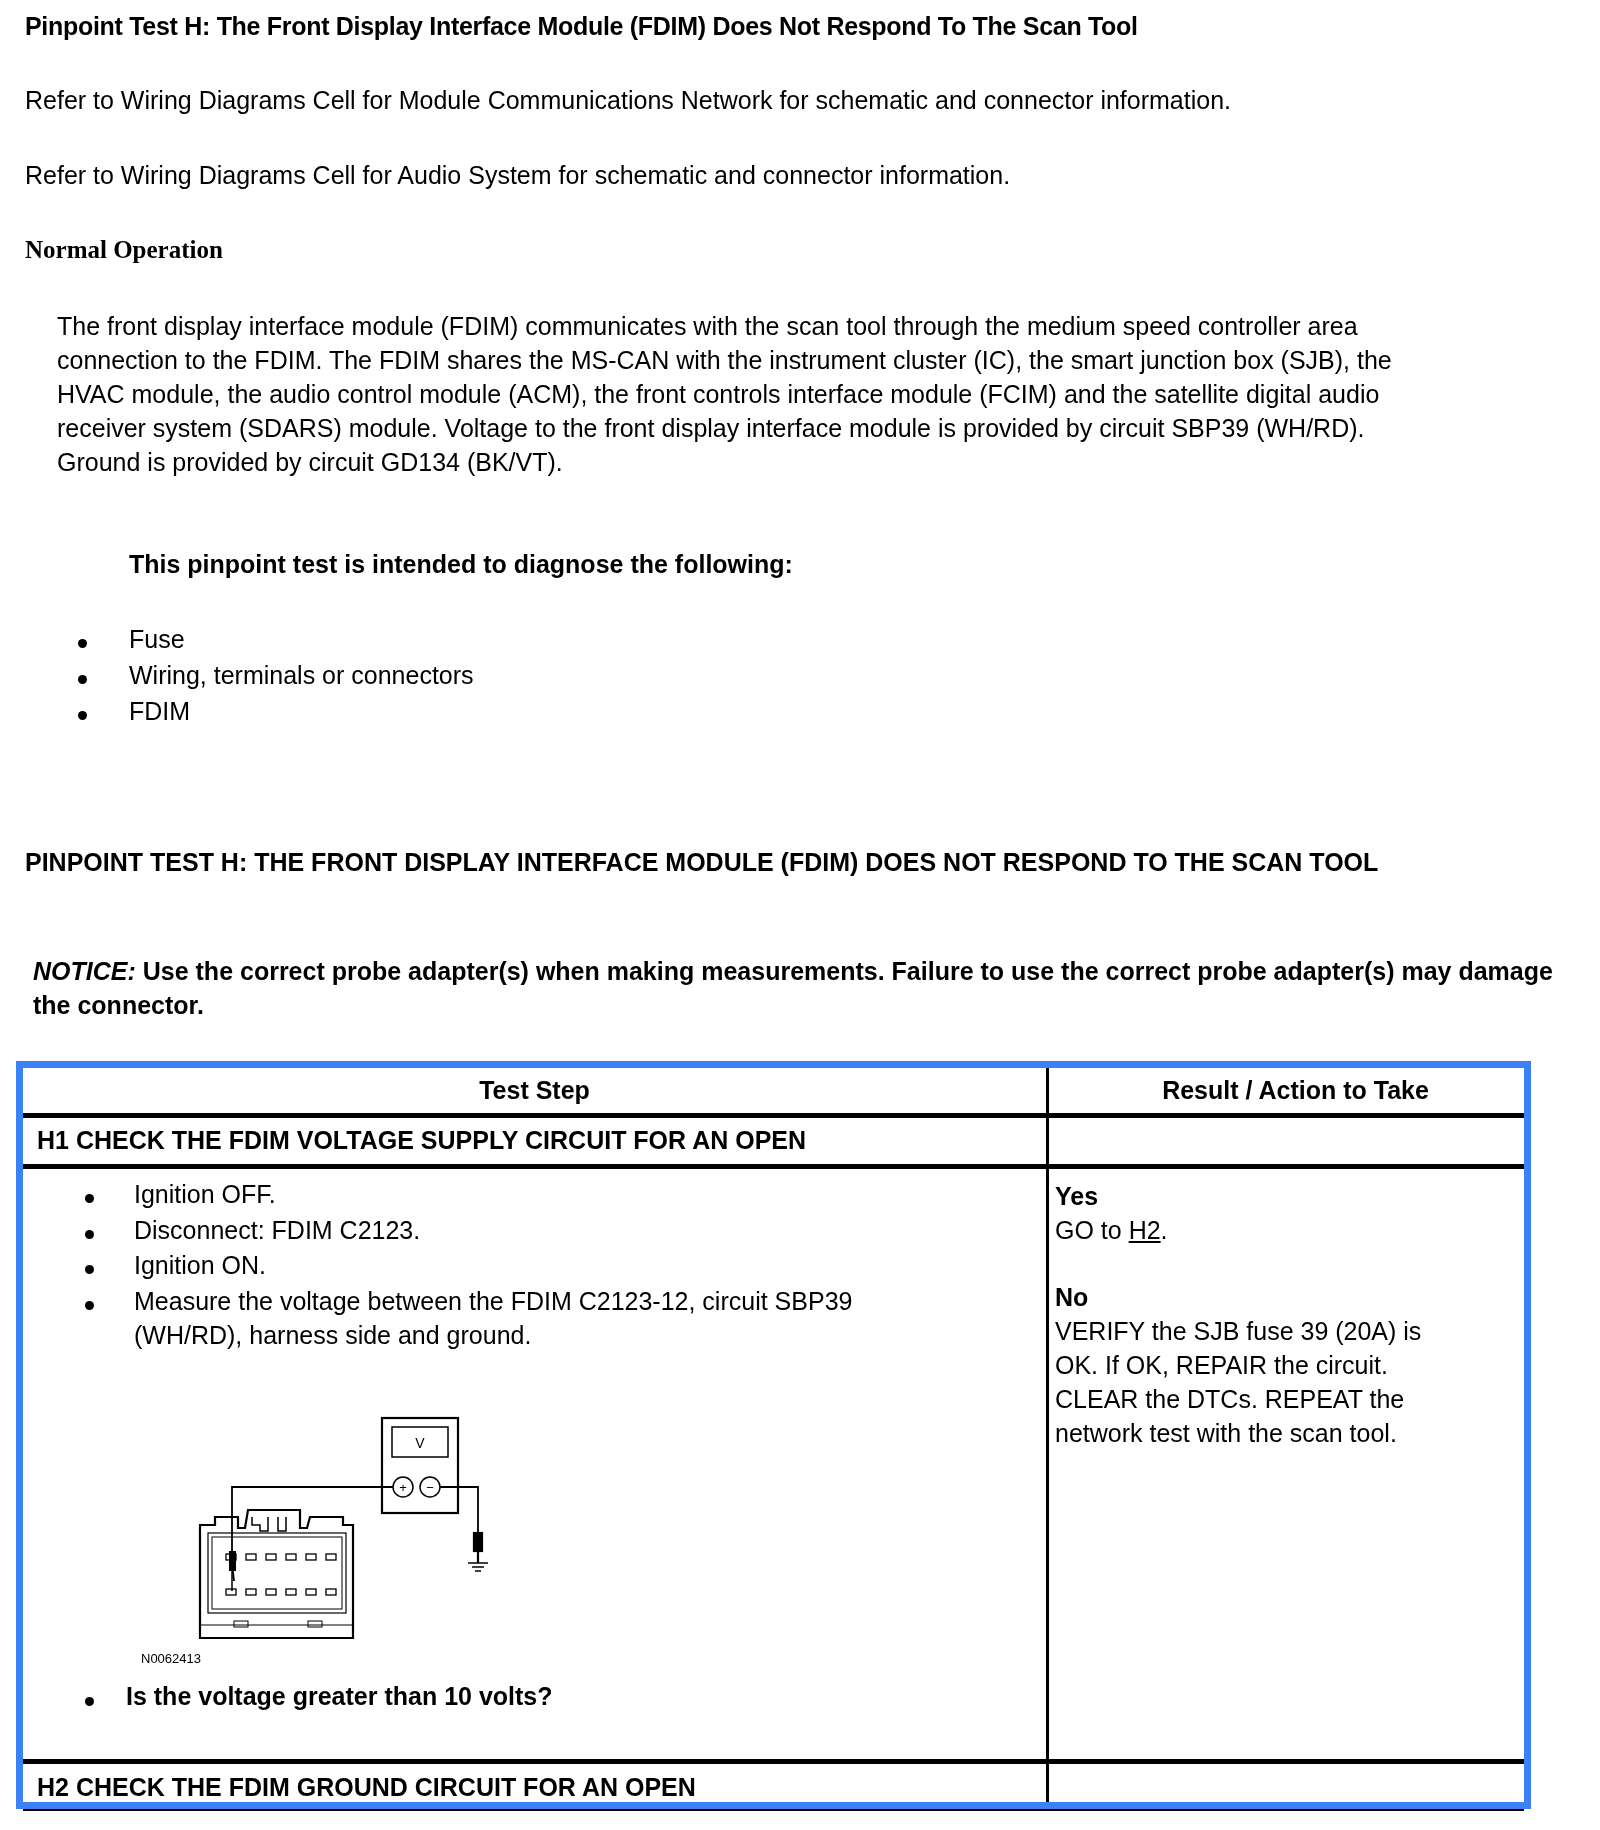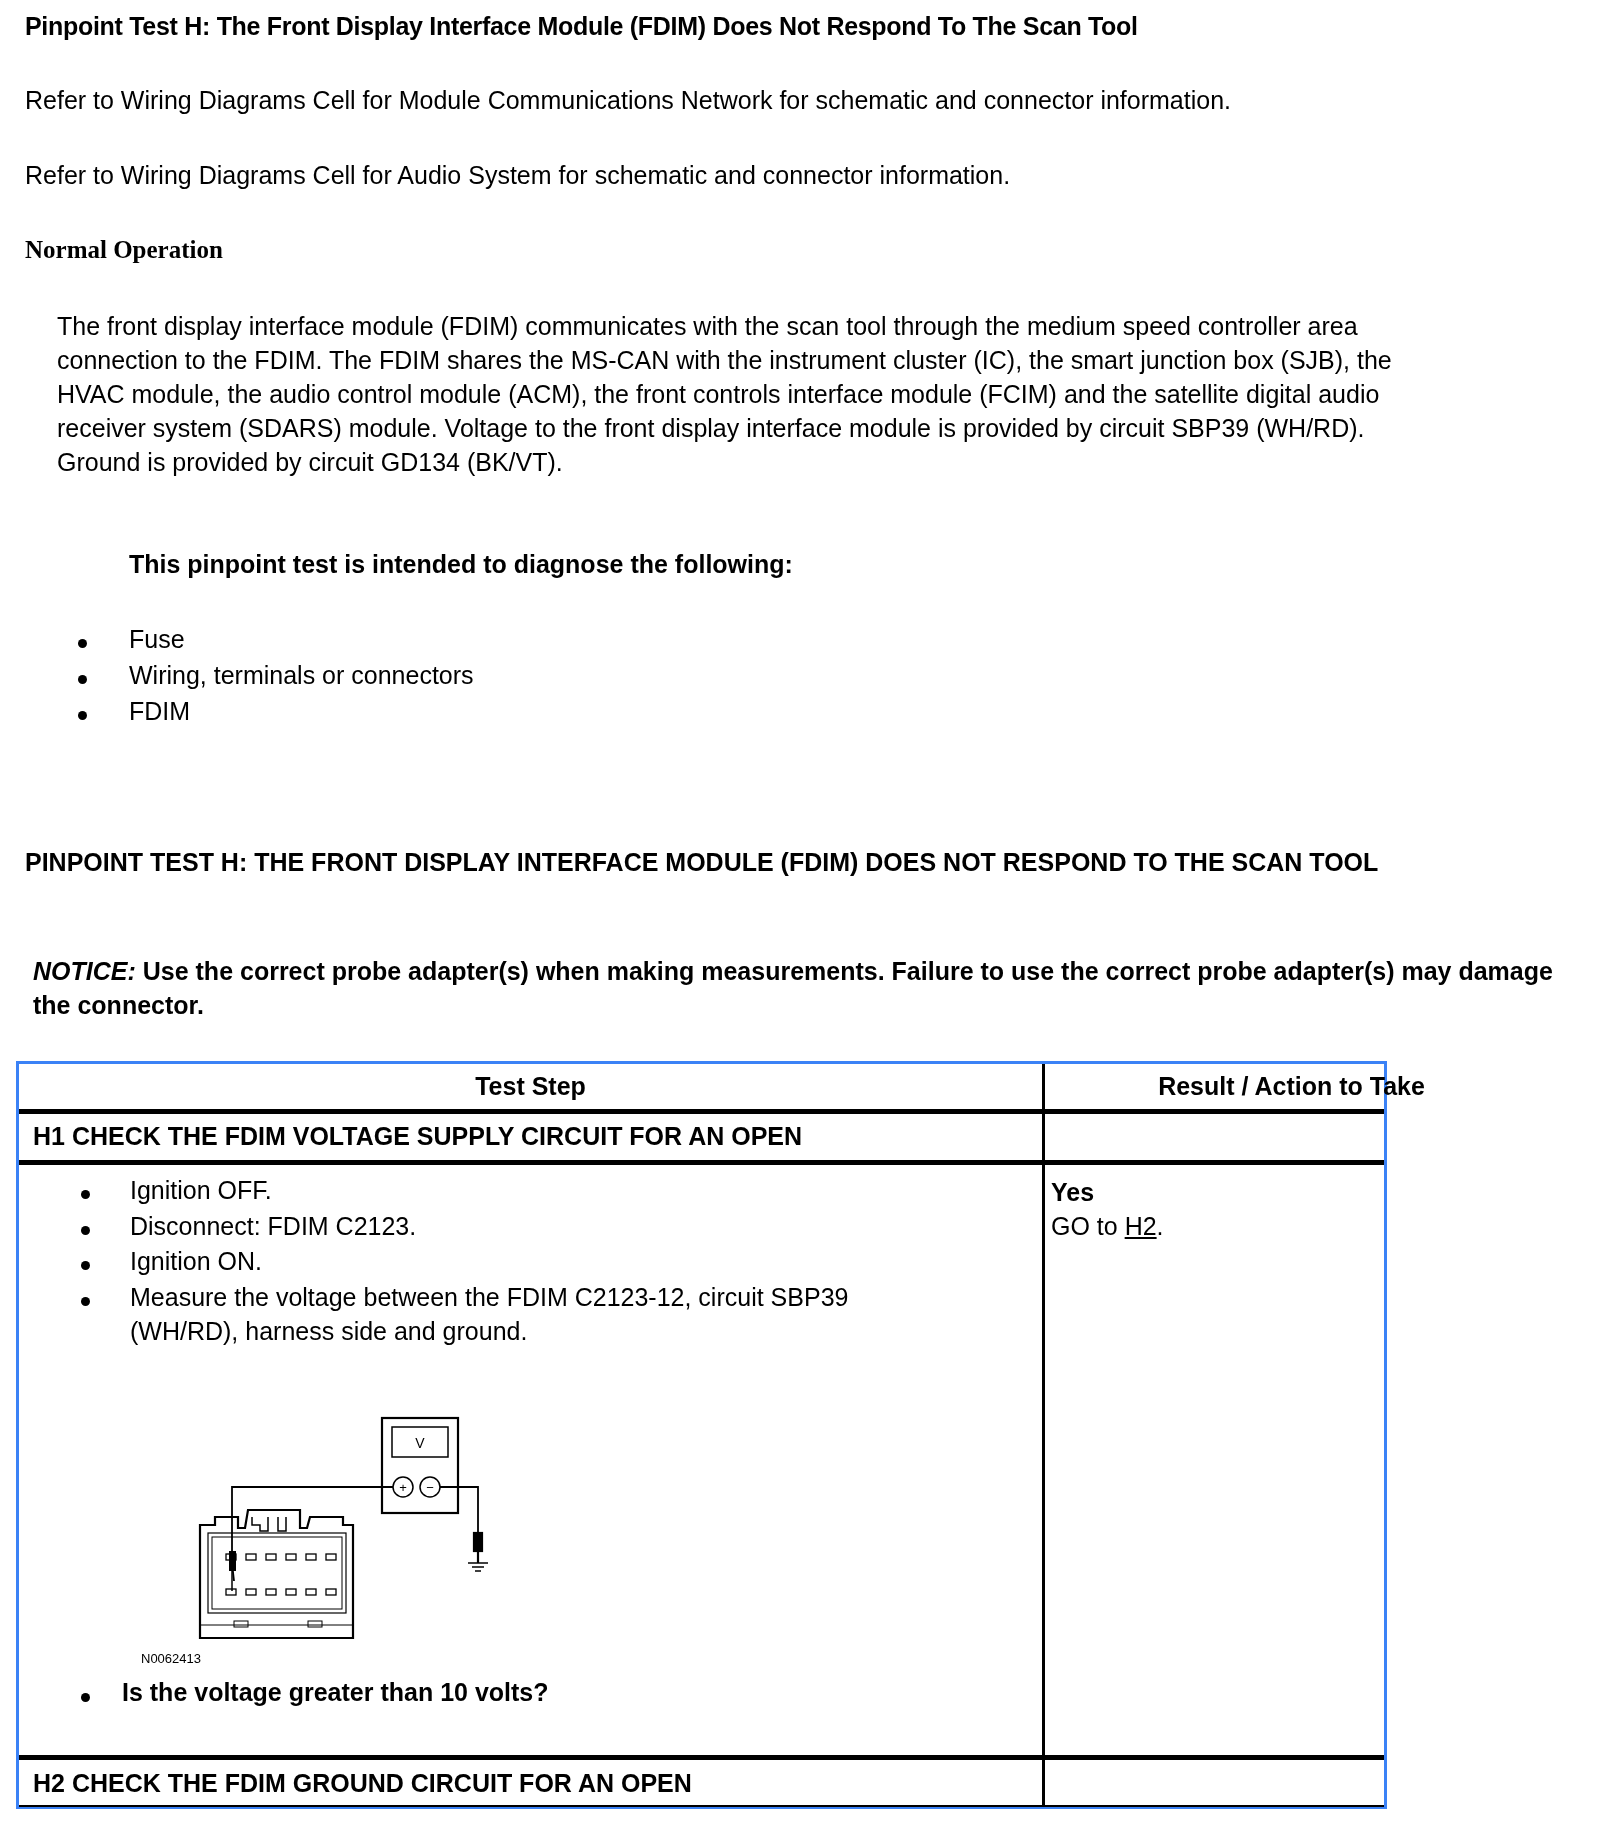--- a/index.html
+++ b/index.html
@@ -13,22 +13,22 @@
   .para { left: 25px; top: 309px; width: 1560px; white-space: normal; line-height: 34px; }
   .para div { white-space: nowrap; margin-left: 32px; }
   .intended { left: 129px; top: 550px; font-weight: bold; }
   .bullets { left: 0; top: 625px; }
   .bl { position: absolute; white-space: nowrap; }
   .dot { position: absolute; left: 78px; width: 9px; height: 9px; border-radius: 50%; background: #000; }
   .upper { left: 25px; top: 845px; font-weight: bold; line-height: 34px; white-space: normal; width: 1540px; }
   .notice { left: 25px; top: 954px; font-weight: bold; line-height: 34px; white-space: normal; width: 1540px; margin-left: 8px; }
   .notice i { font-style: italic; }
 
-  .table { position: absolute; left: 16px; top: 1061px; width: 1371px; height: 748px;
-           border: 3px solid #3b82f6; box-sizing: border-box; }
+  .table { position: absolute; left: 16px; top: 1061px; width: 1515px; height: 748px;
+           border: 7px solid #3b82f6; box-sizing: border-box; }
   .vline { position: absolute; left: 1023px; top: 0; bottom: 0; width: 3px; background: #000; }
   .hline { position: absolute; left: 0; right: 0; height: 5px; background: #000; }
   .cell { position: absolute; white-space: nowrap; }
   .th { font-weight: bold; text-align: center; }
   .rowhead { font-weight: bold; left: 14px; }
   .result { left: 1032px; line-height: 34px; white-space: nowrap; }
   .result .b { font-weight: bold; }
   .result u { text-decoration: underline; }
   .diagram { position: absolute; left: 190px; top: 1413px; }
   .fig-id { position: absolute; left: 141px; top: 1651px; font-size: 13px; }
@@ -86,20 +86,27 @@
   <div class="cell" style="left:111px;top:219px">Measure the voltage between the FDIM C2123-12, circuit SBP39</div>
   <div class="cell" style="left:111px;top:253px">(WH/RD), harness side and ground.</div>
 
   <span class="dot" style="left:62px;top:629px"></span>
   <div class="cell" style="left:103px;top:614px;font-weight:bold">Is the voltage greater than 10 volts?</div>
 
   <div class="cell result" style="top:111px">
     <div class="b">Yes</div>
     <div><span>GO to </span><u>H2</u><span>.</span></div>
   </div>
+  <div class="cell result" style="top:212px">
+    <div class="b">No</div>
+    <div>VERIFY the SJB fuse 39 (20A) is</div>
+    <div>OK. If OK, REPAIR the circuit.</div>
+    <div>CLEAR the DTCs. REPEAT the</div>
+    <div>network test with the scan tool.</div>
+  </div>
 
   <div class="cell rowhead" style="top:705px">H2 CHECK THE FDIM GROUND CIRCUIT FOR AN OPEN</div>
 </div>
 
 <svg class="diagram" width="330" height="240" viewBox="0 0 330 240">
   <g fill="none" stroke="#000" stroke-width="2.2">
 
     <rect x="192" y="5" width="76" height="95"></rect>
     <rect x="202" y="14" width="56" height="30" stroke-width="1.5"></rect>
     <circle cx="213" cy="74" r="10" stroke-width="1.5"></circle>

